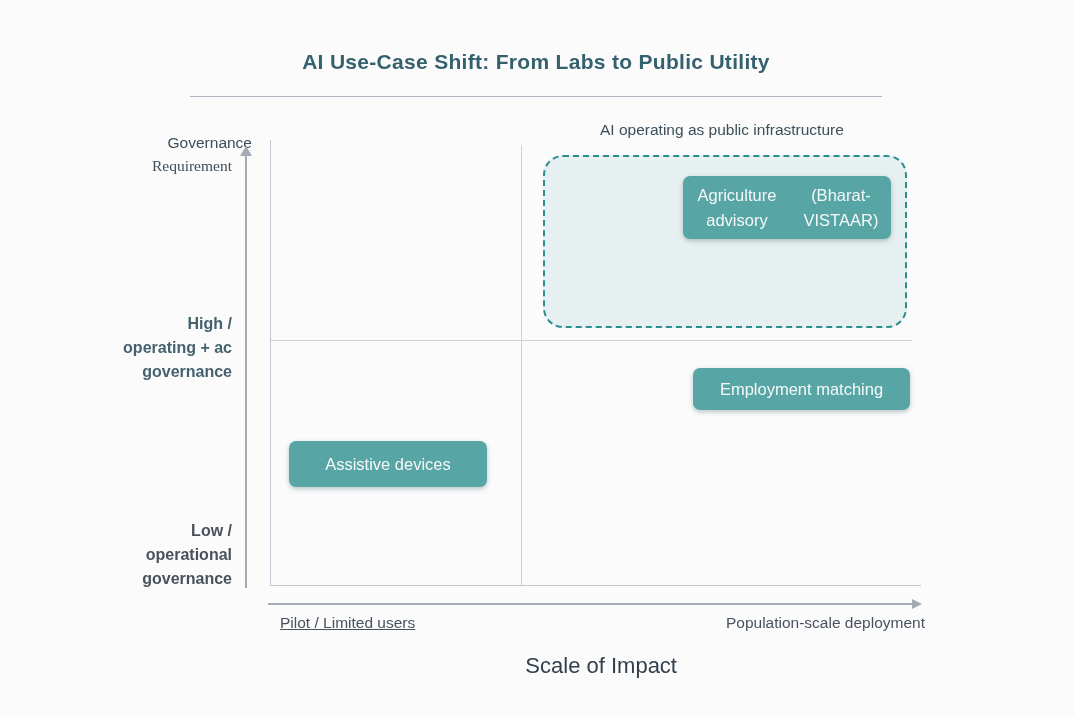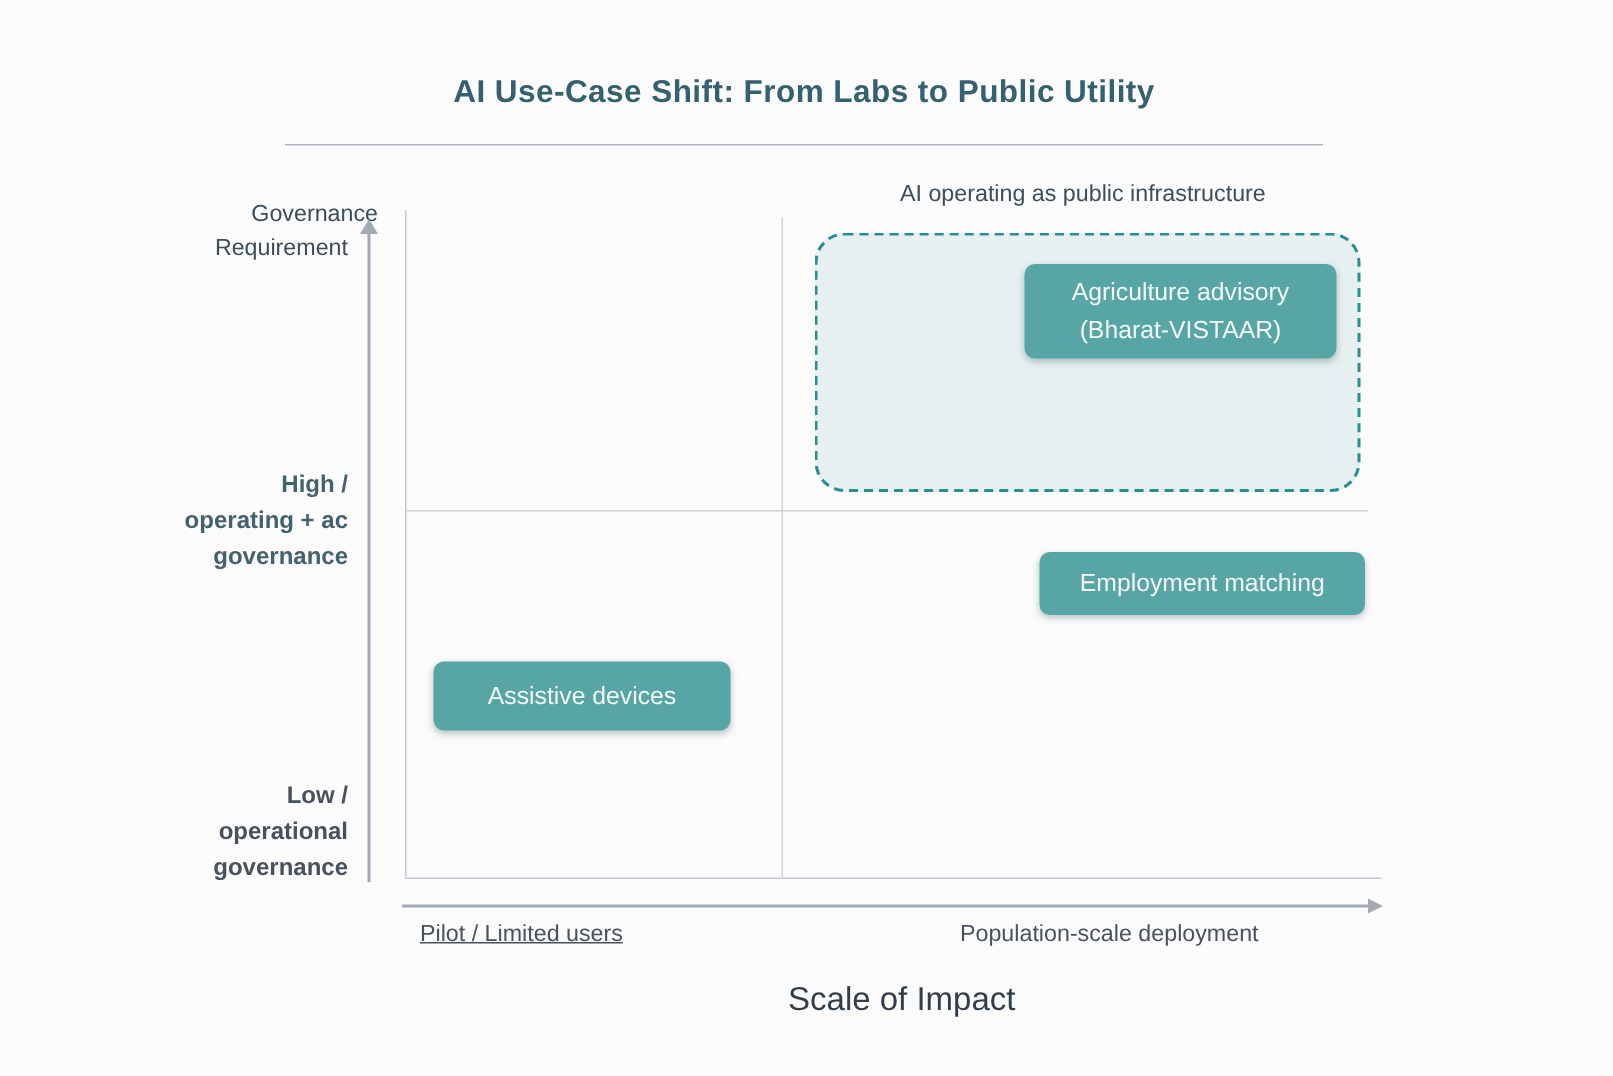--- a/index.html
+++ b/index.html
@@ -80,41 +80,41 @@
   }
   
   .y-axis-label {
     position: absolute;
     left: 40px; top: 131px; width: 212px;
     text-align: right;
     font-size: 15.5px;
     line-height: 23px;
     color: #3c4e5a;
   }
-  .y-axis-label .line2 { display: block; padding-right: 20px; }
+  .y-axis-label .line2 { display: block; padding-right: 20px; font-family: Liberation Serif, serif; }
   .y-axis-label .line1 { display: block; }
   .y-tick {
     position: absolute;
     left: 40px; width: 192px;
     text-align: right;
     font-size: 16px;
     line-height: 24px;
     font-weight: bold;
   }
   .y-tick span { display: block; }
   .y-tick-high { top: 312px; color: #44626e; }
   .y-tick-low  { top: 519px; color: #49525c; }
   .x-tick {
     position: absolute;
     top: 614px;
     font-size: 15.5px;
     color: #49525c;
   }
   .x-tick-left { left: 280px; text-decoration: underline; }
-  .x-tick-right { left: 640px; width: 285px; text-align: left; }
+  .x-tick-right { left: 640px; width: 285px; text-align: right; }
   .x-axis-title {
     position: absolute;
     left: 437px; top: 653px; width: 240px;
     text-align: right;
     font-size: 22px;
     color: #323f4a;
   }
   
   .annotation {
     position: absolute;
@@ -132,21 +132,20 @@
     box-sizing: border-box;
   }
   
   .item-box {
     position: absolute;
     background: #58a5a5;
     color: #f4f9f8;
     border-radius: 7px;
     box-shadow: 0 2px 5px rgba(60, 100, 100, 0.35);
     display: flex;
-    flex-direction: column;
     align-items: center;
     justify-content: center;
     text-align: center;
     font-size: 16.5px;
     line-height: 1.5;
     box-sizing: border-box;
   }
   .box-agriculture { left: 683px; top: 176px; width: 208px; height: 63px; }
   .box-customs     { left: 560px; top: 252px; width: 306px; height: 61px; }
   .box-employment  { left: 693px; top: 368px; width: 217px; height: 42px; }

